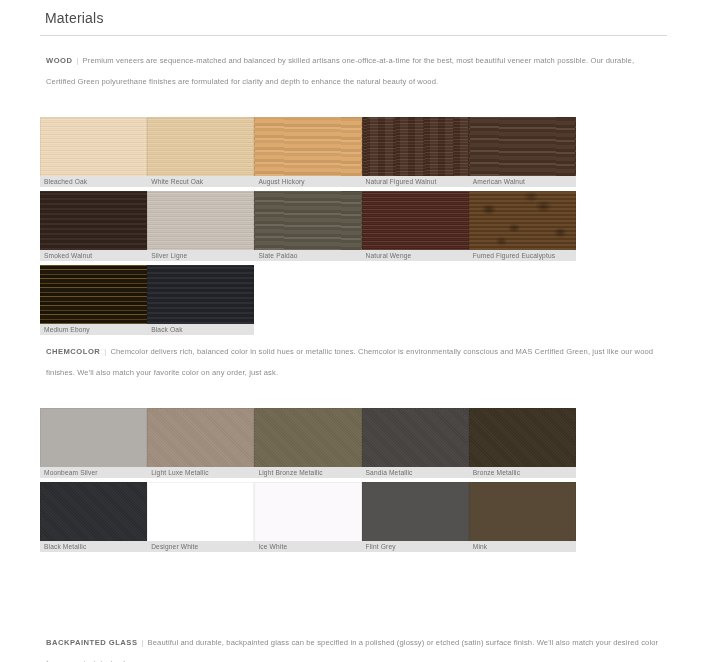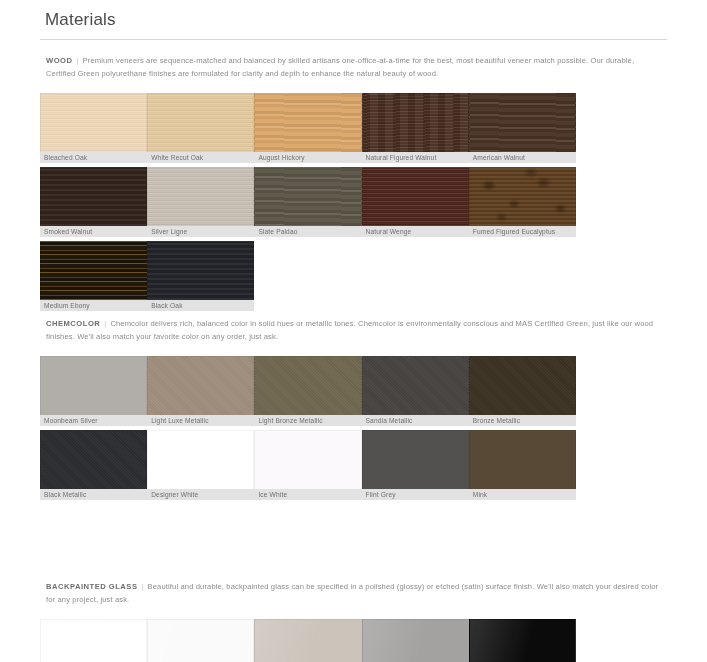--- a/index.html
+++ b/index.html
@@ -6,39 +6,39 @@
   html, body {
     width: 707px;
     height: 662px;
     background: #ffffff;
     font-family: "Liberation Sans", sans-serif;
     overflow: hidden;
   }
   .page { padding: 0 40px; }
 
   .page-title {
-    font-size: 17px;
+    font-size: 14px;
     font-weight: 400;
     color: #4a4a4a;
     letter-spacing: .2px;
     padding: 10px 0 9px 5px;
   }
   .title-rule {
     height: 1px;
     background: #d8d8d8;
     margin: 0 0 14px 0;
   }
 
   .section { margin-bottom: 2px; }
 
   .desc {
     font-size: 7.6px;
-    line-height: 13px;
+    line-height: 21px;
     color: #8d8d8d;
-    padding: 0 2px 13px 6px;
+    padding: 0 2px 25px 6px;
     letter-spacing: .12px;
   }
   .desc .cat {
     color: #6d6d6d;
     font-weight: bold;
     letter-spacing: .5px;
   }
   .desc .bar {
     color: #c9c9c9;
     padding: 0 4px;

